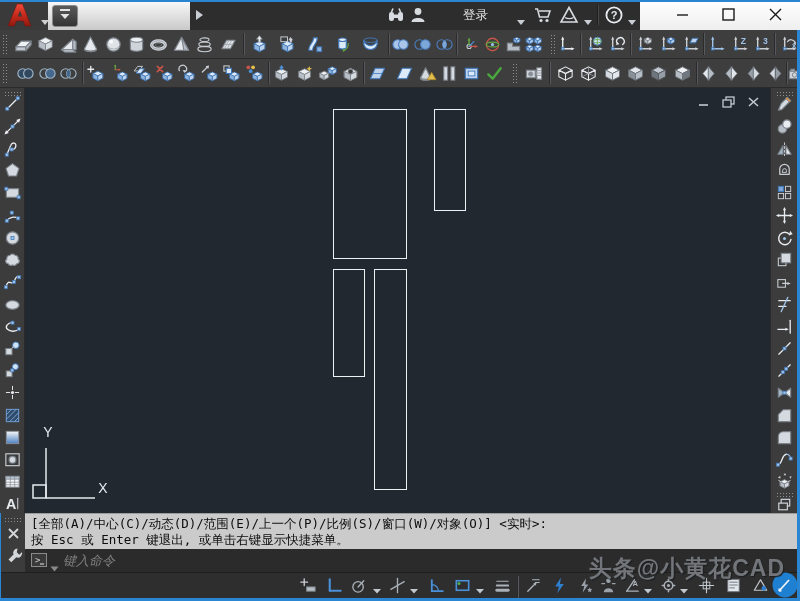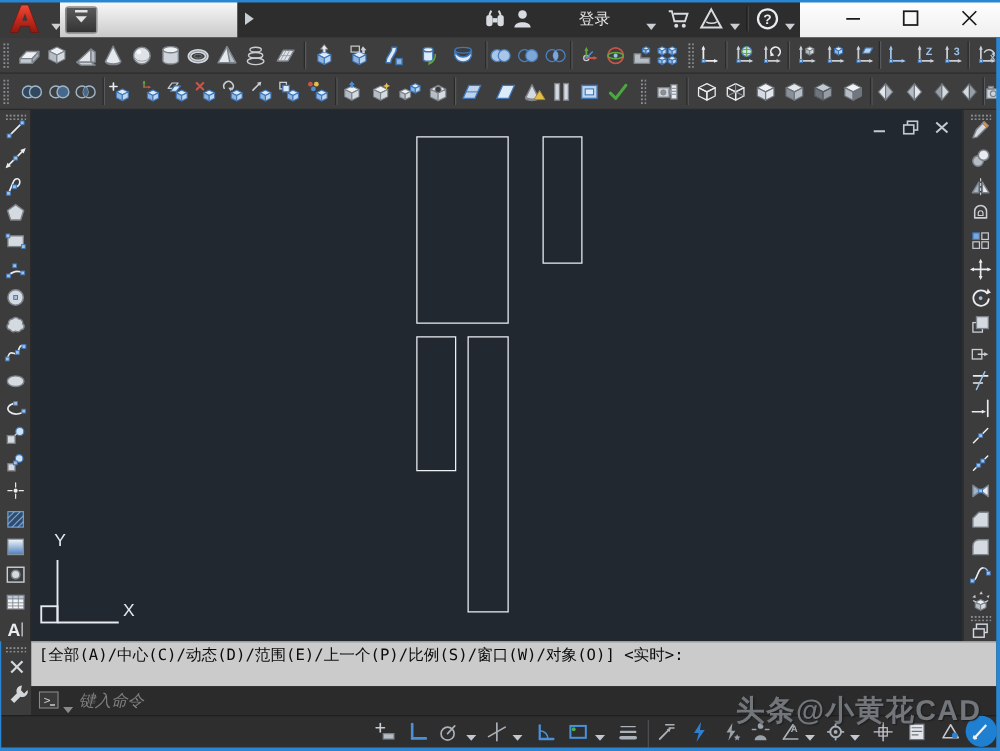--- a/index.html
+++ b/index.html
@@ -778,20 +778,21 @@
       <span class="vgrip" style="top:4px;left:3px"></span>
       <span style="position:absolute;left:4px;top:12px"><svg width="17" height="17">
             <path d="M4 4 L13 13 M13 4 L4 13" stroke="#d4d7da" stroke-width="1.8"></path>
           </svg></span>
       <span style="position:absolute;left:4px;top:33px"><svg width="18" height="18">
             <path d="M12.5 2.5 a4.3 4.3 0 0 0 -4 6 L3.5 13.5 l2.8 2.8 5 -5 a4.3 4.3 0 0 0 5.7 -5.3 l-2.7 2.7 -2.5 -2.5 Z" fill="#d4d7da"></path>
           </svg></span>
     </div>
     <div id="echo">
       <div>[全部(A)/中心(C)/动态(D)/范围(E)/上一个(P)/比例(S)/窗口(W)/对象(O)] &lt;实时&gt;:</div>
+      <div>按 Esc 或 Enter 键退出, 或单击右键显示快捷菜单。</div>
     </div>
     <div id="cmdinput">
       <span id="prompt-box"><svg width="16" height="14">
             <rect x="0.5" y="0.5" width="15" height="13" fill="#3a3a3a" stroke="#8a8a8a"></rect>
             <text x="4" y="10" fill="#c9ced4" font-size="9" font-family="DejaVu Sans Mono,monospace">&gt;</text>
             <line x1="9" y1="11" x2="13" y2="11" stroke="#c9ced4" stroke-width="1.2"></line>
           </svg></span>
       <span id="prompt-dd"><svg width="9" height="6">
             <path d="M0.5 0.5 L8.5 0.5 L4.5 5.5 Z" fill="#8a8a8a"></path>
           </svg></span>

